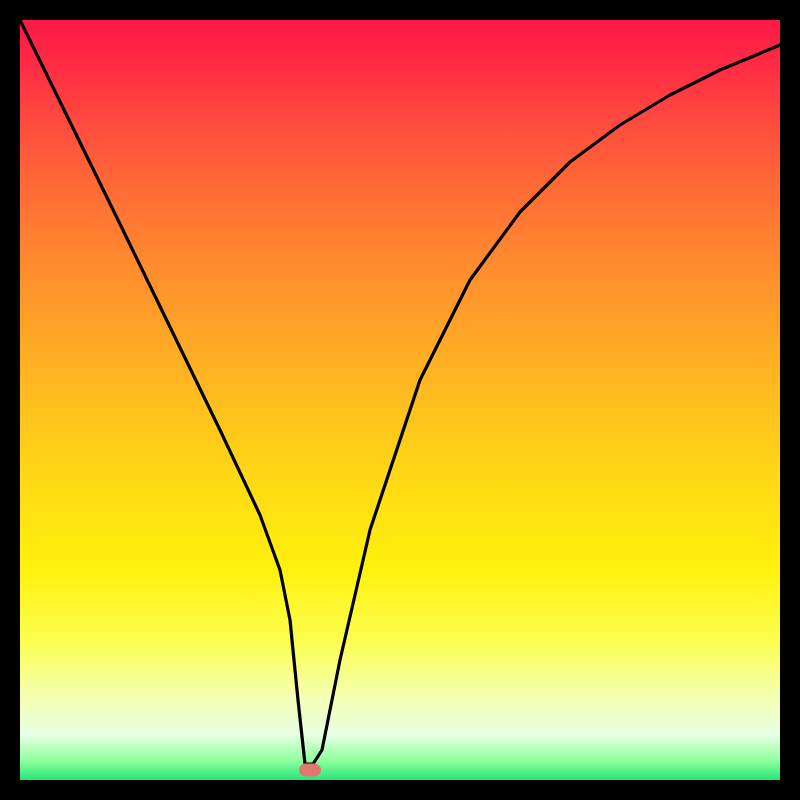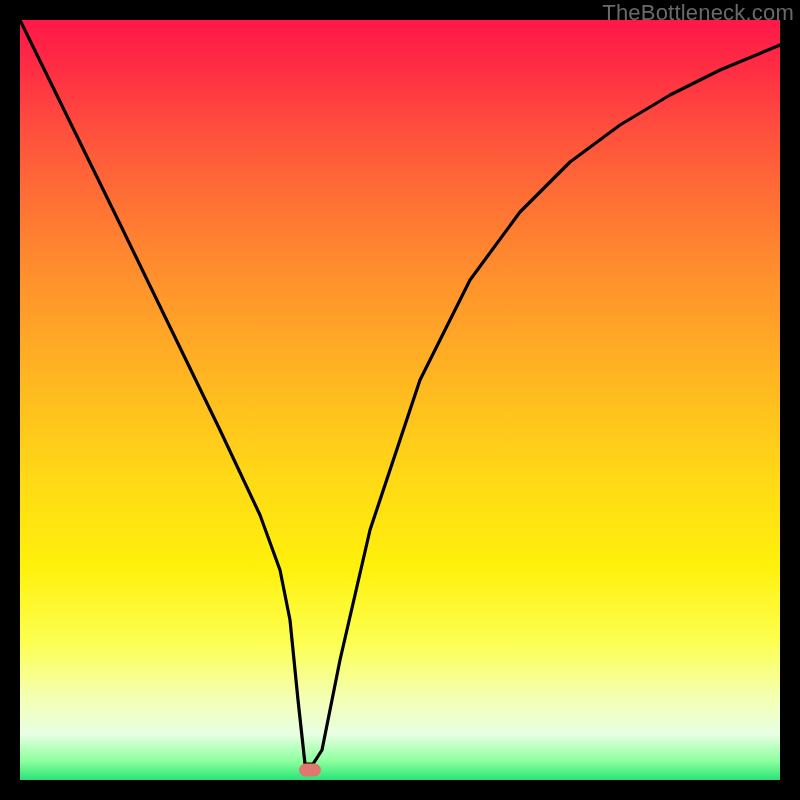--- a/index.html
+++ b/index.html
@@ -66,21 +66,20 @@
     height: 13px;
     border-radius: 7px;
     transform: translate(-50%, -50%);
   }
 </style>
 </head>
 <body>
 
 <div class="frame">
 
-  <div class="watermark">TheBottleneck.com</div>
 
   <div class="plot-area">
 
     <svg class="curve" viewBox="0 0 760 760" preserveAspectRatio="none">
       <path id="curve-path" fill="none" stroke-width="3.2" stroke-linejoin="round" stroke-linecap="round" stroke="#000000" d="M0 0 L50 102 L100 204 L150 307 L200 410 L240 495 L260 550 L270 600 L278 680 L285 744 L293 744 L302 730 L320 640 L350 510 L400 360 L450 260 L500 192 L550 142 L600 105 L650 75 L700 50 L760 25"></path>
     </svg>
 
     <div class="marker" id="min-marker" style="left: 290px; top: 750px; background: rgb(224, 120, 112);"></div>
 
   </div>

